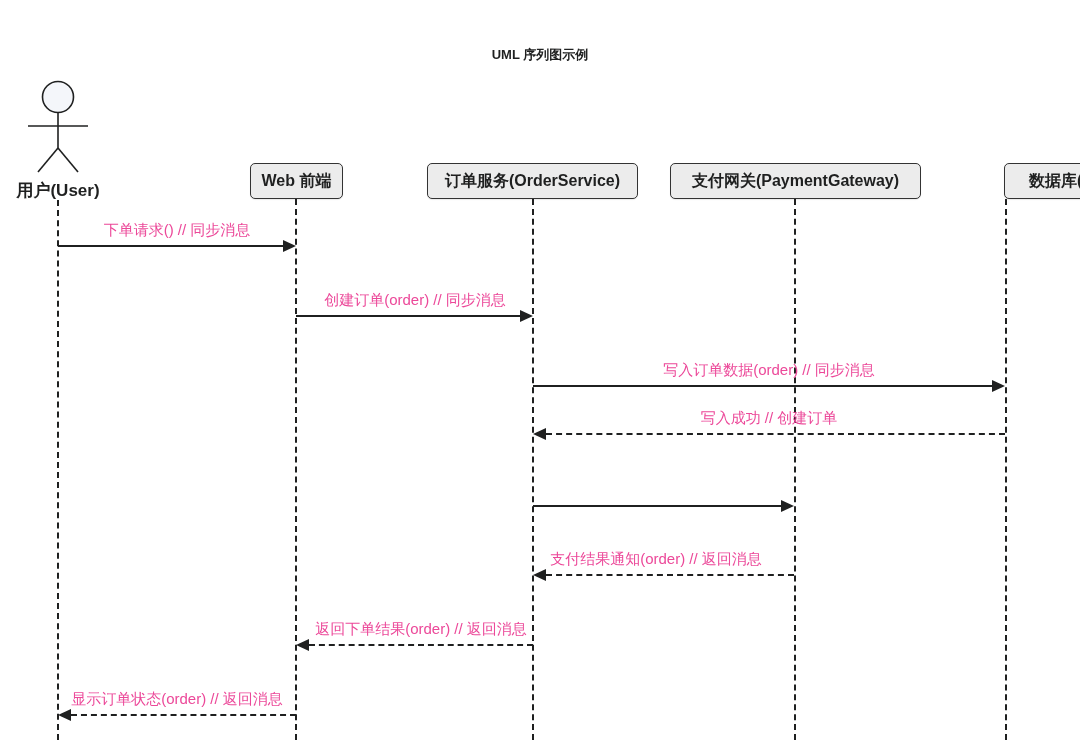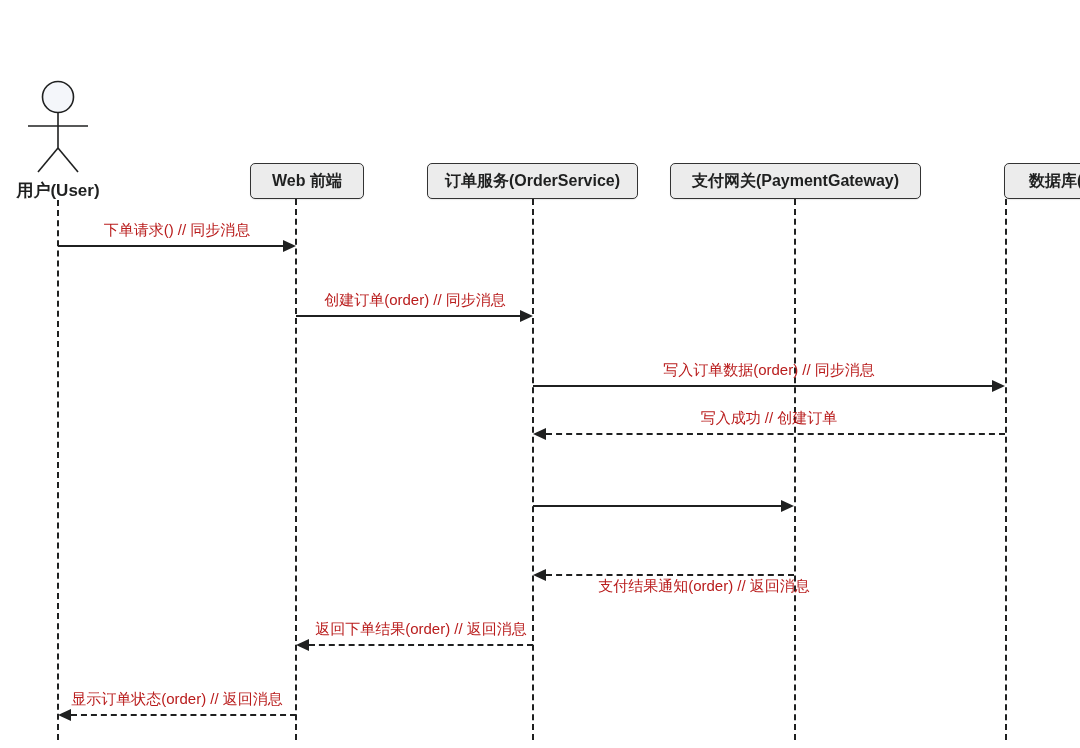--- a/index.html
+++ b/index.html
@@ -16,21 +16,21 @@
     top:163px; height:36px; box-sizing:border-box;
     background:#ececec; border:1.7px solid #333333; border-radius:5px;
     display:flex; align-items:center; justify-content:center;
     font-size:16px; font-weight:bold; color:#1f2020; white-space:nowrap;
     box-shadow:0 1px 1px rgba(0,0,0,0.08);
   }
   .lifeline {
     width:0; border-left:2px dashed #1f2020; top:199px; height:541px;
   }
   .msg-label {
-    height:20px; line-height:20px; font-size:15px; color:#b91c1c;
+    height:20px; line-height:20px; font-size:15px; color:#ec4899;
     text-align:center; white-space:nowrap; transform:translateX(-50%);
   }
   .msg-line-solid { height:0; border-top:2px solid #1f2020; }
   .msg-line-dashed { height:0; border-top:2px dashed #1f2020; }
   .arrow-right {
     width:0; height:0; border-top:6px solid transparent;
     border-bottom:6px solid transparent; border-left:13px solid #1f2020;
   }
   .arrow-left {
     width:0; height:0; border-top:6px solid transparent;
@@ -39,31 +39,32 @@
   .actor-label {
     transform:translateX(-50%); font-size:17px; font-weight:bold;
     color:#1f2020; white-space:nowrap;
   }
 </style>
 </head>
 <body>
 
 <div id="canvas">
 
+  <div class="abs title">UML 序列图示例</div>
 
   <svg class="abs" style="left:18px; top:78px;" width="80" height="100" viewBox="0 0 80 100">
     <circle cx="40" cy="19" r="15.5" fill="#f4f6fa" stroke="#1f2020" stroke-width="1.6"></circle>
     <line x1="40" y1="34.5" x2="40" y2="70" stroke="#1f2020" stroke-width="1.6"></line>
     <line x1="10" y1="48" x2="70" y2="48" stroke="#1f2020" stroke-width="1.6"></line>
     <line x1="40" y1="70" x2="20" y2="94" stroke="#1f2020" stroke-width="1.6"></line>
     <line x1="40" y1="70" x2="60" y2="94" stroke="#1f2020" stroke-width="1.6"></line>
   </svg>
   <div class="abs actor-label" style="left:58px; top:179px;text-align:right;">用户(User)</div>
 
-  <div class="abs participant-box" style="left:250px; width:114px;">Web 前端</div>
+  <div class="abs participant-box" style="left:250px; width:93px;">Web 前端</div>
   <div class="abs participant-box" style="left:427px; width:211px;">订单服务(OrderService)</div>
   <div class="abs participant-box" style="left:670px; width:251px;">支付网关(PaymentGateway)</div>
   <div class="abs participant-box" style="left:1004px; width:132px;">数据库(DB)</div>
 
   <div class="abs lifeline" style="left:57px; top:200px; height:540px;"></div>
   <div class="abs lifeline" style="left:295px;"></div>
   <div class="abs lifeline" style="left:532px;"></div>
   <div class="abs lifeline" style="left:794px;"></div>
   <div class="abs lifeline" style="left:1005px;"></div>
 
@@ -79,21 +80,21 @@
   <div class="abs msg-line-solid" style="left:533px; top:385px; width:461px;"></div>
   <div class="abs arrow-right" style="left:992px; top:380px;"></div>
 
   <div class="abs msg-label" style="left:769px; top:408px;">写入成功 // 创建订单</div>
   <div class="abs msg-line-dashed" style="left:546px; top:433px; width:459px;"></div>
   <div class="abs arrow-left" style="left:533px; top:428px;"></div>
 
   <div class="abs msg-line-solid" style="left:533px; top:505px; width:248px;"></div>
   <div class="abs arrow-right" style="left:781px; top:500px;"></div>
 
-  <div class="abs msg-label" style="left:704px; top:549px;margin-top:27px;">支付结果通知(order) // 返回消息</div>
+  <div class="abs msg-label" style="left:656px; top:549px;">支付结果通知(order) // 返回消息</div>
   <div class="abs msg-line-dashed" style="left:546px; top:574px; width:248px;"></div>
   <div class="abs arrow-left" style="left:533px; top:569px;"></div>
 
   <div class="abs msg-label" style="left:415px; top:619px;margin-left:6px;">返回下单结果(order) // 返回消息</div>
   <div class="abs msg-line-dashed" style="left:309px; top:644px; width:224px;"></div>
   <div class="abs arrow-left" style="left:296px; top:639px;"></div>
 
   <div class="abs msg-label" style="left:177px; top:689px;">显示订单状态(order) // 返回消息</div>
   <div class="abs msg-line-dashed" style="left:71px; top:714px; width:225px;"></div>
   <div class="abs arrow-left" style="left:58px; top:709px;"></div>

